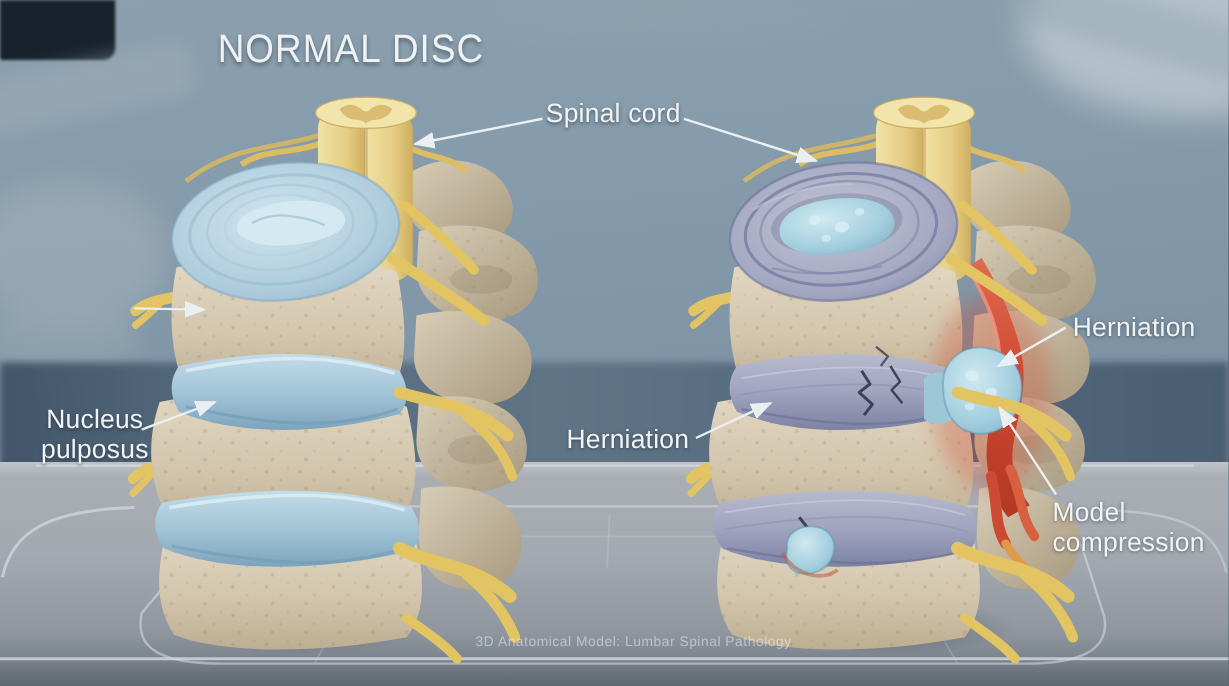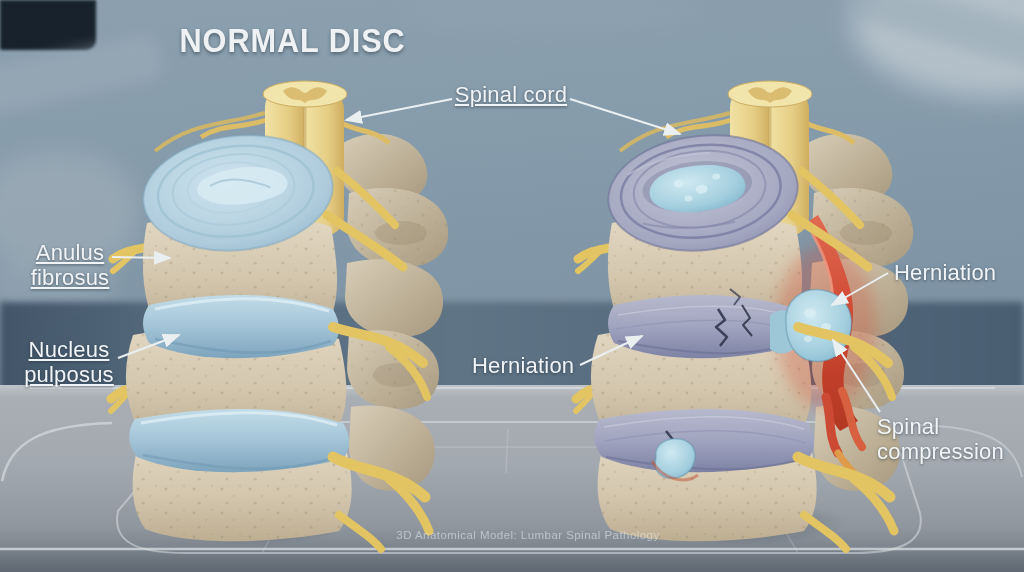--- a/index.html
+++ b/index.html
@@ -15,26 +15,26 @@
   .blob-r1{left:852px;top:-52px;width:290px;height:150px;background:#c2ccd3;opacity:.75;filter:blur(13px);border-radius:50%;}
   .blob-r2{left:842px;top:8px;width:265px;height:44px;background:#97a9b6;opacity:.5;filter:blur(6px);transform:rotate(16deg);border-radius:22px;}
   .blob-c1{left:396px;top:-8px;width:310px;height:42px;background:#93a5b2;opacity:.35;filter:blur(11px);border-radius:50%;}
   .darkband{left:0;top:302px;width:1024px;height:92px;filter:blur(3px);opacity:.95;
     background:linear-gradient(90deg,#3f5266 0%,#556a7d 18%,#5e7384 45%,#51667a 75%,#485c70 100%);}
   .tray{left:0;top:385px;width:1024px;height:187px;
     background:linear-gradient(180deg,#bfc4c8 0%,#a9aeb4 7%,#a3a9b0 42%,#8f969e 76%,#7b838c 88%,#6a727c 94%,#5f6872 100%);}
   .shadow-l{left:118px;top:492px;width:268px;height:62px;background:radial-gradient(ellipse closest-side,rgba(35,50,65,.40),rgba(35,50,65,0) 72%);}
   .shadow-r{left:598px;top:492px;width:290px;height:62px;background:radial-gradient(ellipse closest-side,rgba(35,50,65,.40),rgba(35,50,65,0) 72%);}
   .model{position:absolute;}
-  .title{position:absolute;top:24px;color:#eef2f5;font-weight:700;font-size:33px;line-height:1;
+  .title{position:absolute;top:24px;color:#eef2f5;font-weight:400;font-size:33px;line-height:1;
     letter-spacing:1px;text-align:center;text-shadow:0 2px 4px rgba(20,30,40,.45);white-space:nowrap;}
   .title>span{display:inline-block;transform:scaleX(.93);}
   .lbl{position:absolute;color:#f1f4f6;font-size:22px;line-height:1.15;letter-spacing:.2px;
     text-shadow:0 1px 3px rgba(22,32,44,.55);white-space:pre-line;}
-  .lbl.ctr{text-align:center;text-decoration:underline;}
+  .lbl.ctr{text-align:center;}
   .caption{position:absolute;left:16px;top:529px;width:1024px;text-align:center;
     font-size:11.5px;letter-spacing:.45px;color:rgba(236,241,244,.52);}
   svg{display:block;}
   .arrows,.traylines{position:absolute;pointer-events:none;}
 </style>
 </head>
 <body>
 
 <div class="scene">
 
@@ -291,20 +291,19 @@
       <path d="M888,273 L832,305" marker-end="url(#ah)"></path>
       <path d="M880,412 L833,340" marker-end="url(#ah)"></path>
     </g>
   </svg>
 
   <div class="title" style="left:160px;width:265px">
     <span>NORMAL DISC</span>
   </div>
 
   <div class="lbl ctr" style="left:440px;top:82px;width:142px">Spinal cord</div>
-  <div class="lbl ctr" style="left:20px;top:240px;width:100px">Anulus fibrosus</div>
-  <div class="lbl ctr" style="left:14px;top:337px;width:110px">Nucleus pulposus</div>
+  <div class="lbl ctr" style="left:24px;top:337px;width:110px">Nucleus pulposus</div>
   <div class="lbl" style="left:472px;top:353px">Herniation</div>
   <div class="lbl" style="left:894px;top:260px">Herniation</div>
-  <div class="lbl" style="left:877px;top:414px;width:135px">Spinal compression</div>
+  <div class="lbl" style="left:877px;top:414px;width:135px">Model compression</div>
 
   <div class="caption">3D Anatomical Model: Lumbar Spinal Pathology</div>
 </div>
 
 </body></html>

